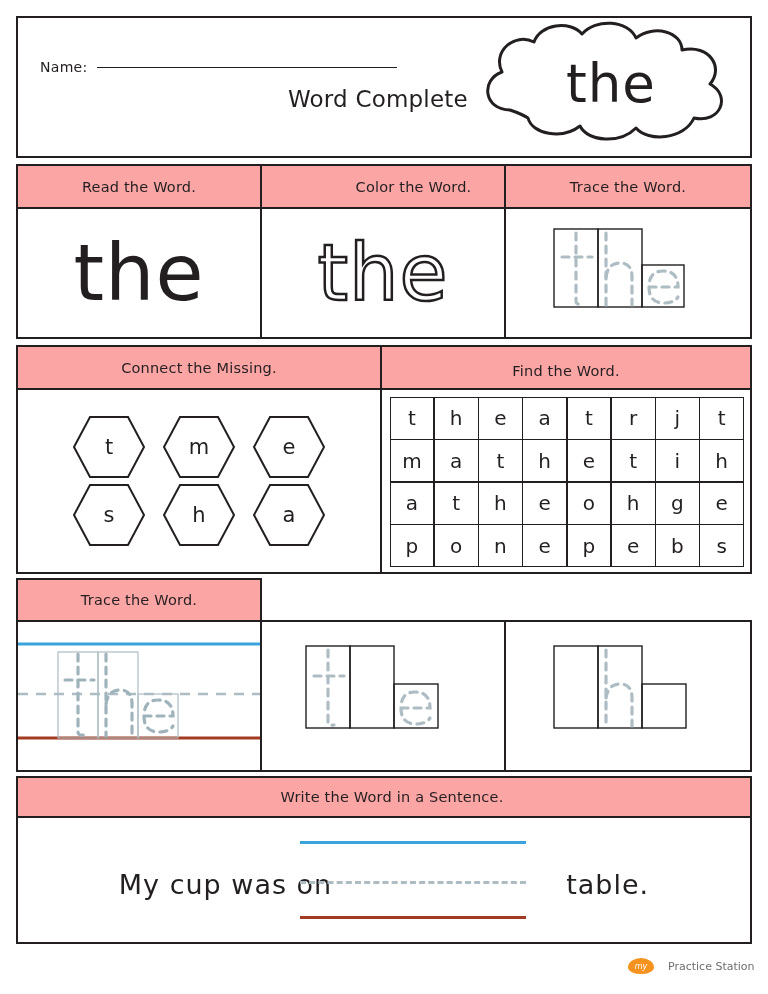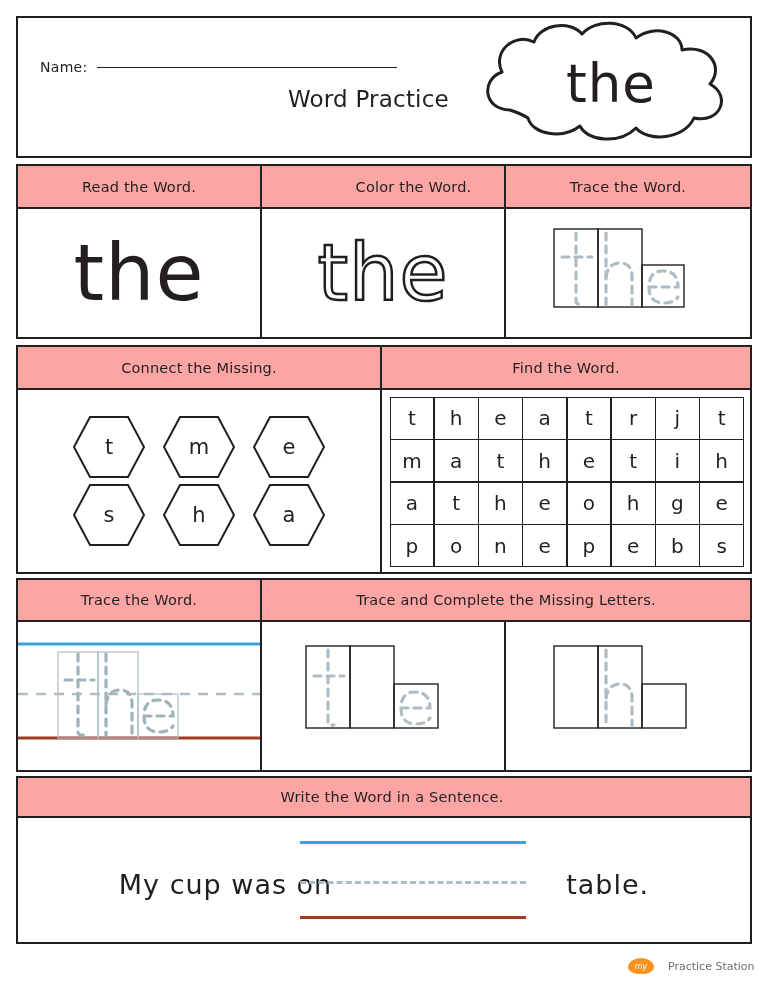--- a/index.html
+++ b/index.html
@@ -112,21 +112,21 @@
     letter-spacing: 1px;
   }
   .bigword.outline {
     color: #ffffff;
     -webkit-text-stroke: 2.5px #231f20;
     text-stroke: 2.5px #231f20;
   }
 
   
   #h-connect { left: 16px;  top: 345px; width: 366px; height: 45px; }
-  #h-find    { left: 380px; top: 345px; width: 372px; height: 45px; }
+  #h-find    { left: 380px; top: 345px; width: 372px; height: 51px; }
   #b-connect { left: 16px;  top: 388px; width: 366px; height: 186px; }
   #b-find    { left: 380px; top: 388px; width: 372px; height: 186px; }
 
   .hexgrid {
     position: absolute;
     left: 50%;
     top: 50%;
     transform: translate(-50%, -50%);
     display: grid;
     grid-template-columns: repeat(3, 78px);
@@ -246,21 +246,21 @@
 </style>
 </head>
 <body>
 
 <div class="sheet">
 
   <div class="box" id="top-frame"></div>
 
   <div id="name-label">Name:</div>
   <div id="name-line"></div>
-  <div id="title-text">Word Practice</div>
+  <div id="title-text">Word Complete</div>
 
   <div id="cloud-wrap">
     <svg class="trace-svg" width="270" height="130" viewBox="0 0 270 130">
       <path d="M40,92
                C14,92 10,62 32,54
                C22,34 44,14 64,24
                C70,6 100,2 112,16
                C126,0 158,2 166,20
                C184,6 212,14 212,32
                C240,26 254,50 240,66
@@ -380,21 +380,20 @@
       <div class="ws-cell">n</div>
       <div class="ws-cell">e</div>
       <div class="ws-cell">p</div>
       <div class="ws-cell">e</div>
       <div class="ws-cell">b</div>
       <div class="ws-cell">s</div>
     </div>
   </div>
 
   <div class="hdr" id="h-trace2">Trace the Word.</div>
-  <div class="hdr" id="h-missing">Trace and Complete the Missing Letters.</div>
 
   <div class="box" id="b-trace2">
     <svg class="trace-svg" width="242" height="148" viewBox="0 0 242 148">
       <line x1="0" y1="22" x2="242" y2="22" stroke="#3aa3dc" stroke-width="3"></line>
       <line x1="0" y1="72" x2="242" y2="72" stroke="#aebcc4" stroke-width="2.5" stroke-dasharray="10 8"></line>
       <line x1="0" y1="116" x2="242" y2="116" stroke="#a33a22" stroke-width="3"></line>
 
       <rect x="40" y="30" width="40" height="86" fill="none" stroke="#aebcc4" stroke-width="1.2"></rect>
       <rect x="80" y="30" width="40" height="86" fill="none" stroke="#aebcc4" stroke-width="1.2"></rect>
       <rect x="120" y="72" width="40" height="44" fill="none" stroke="#aebcc4" stroke-width="1.2"></rect>

